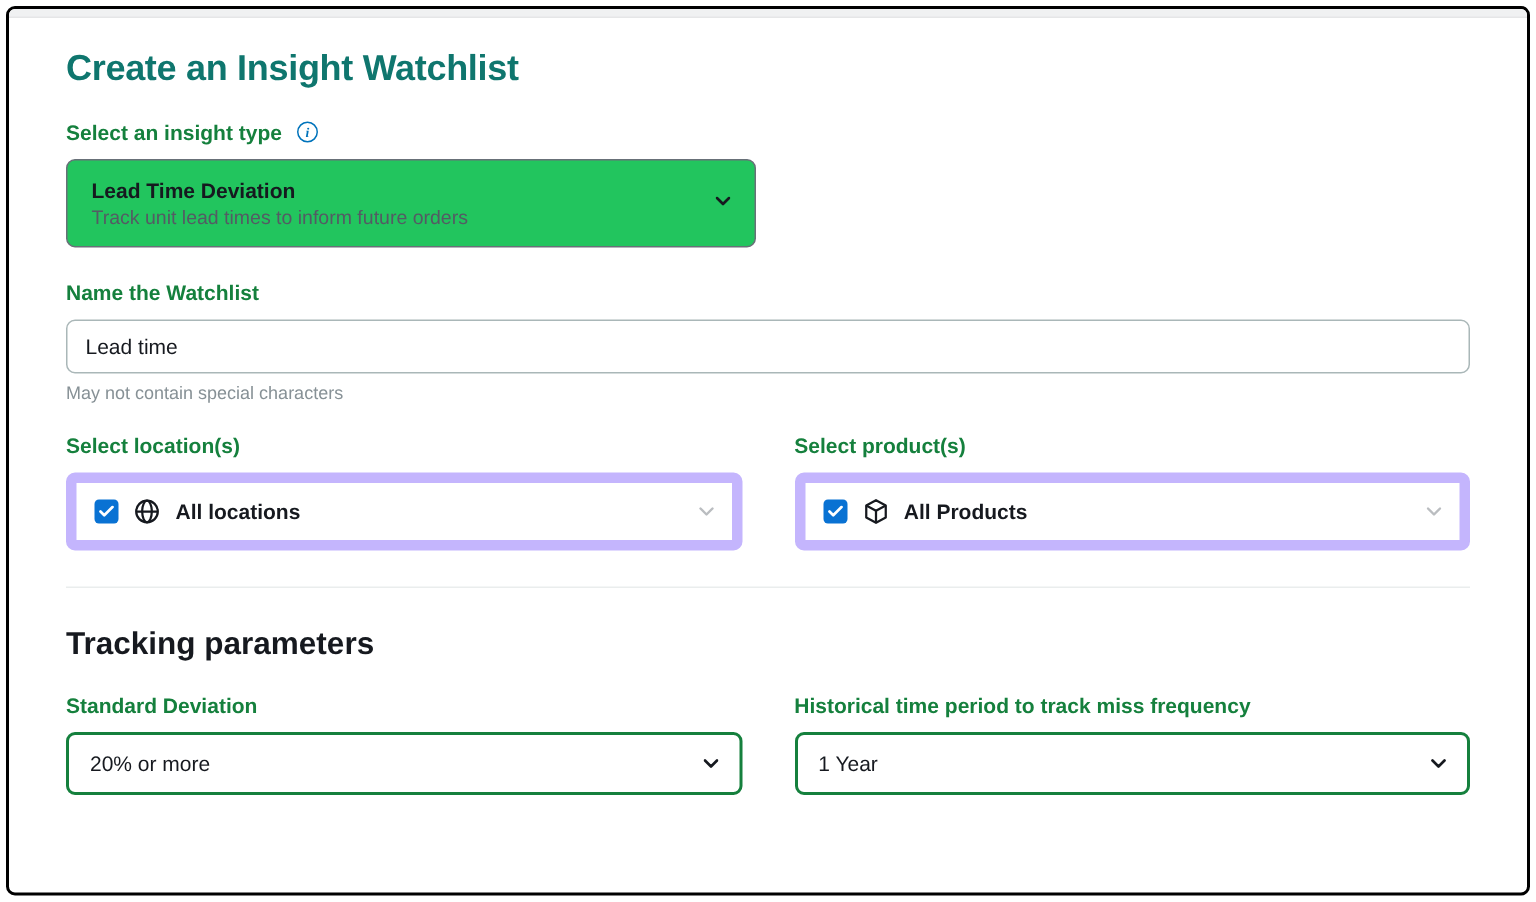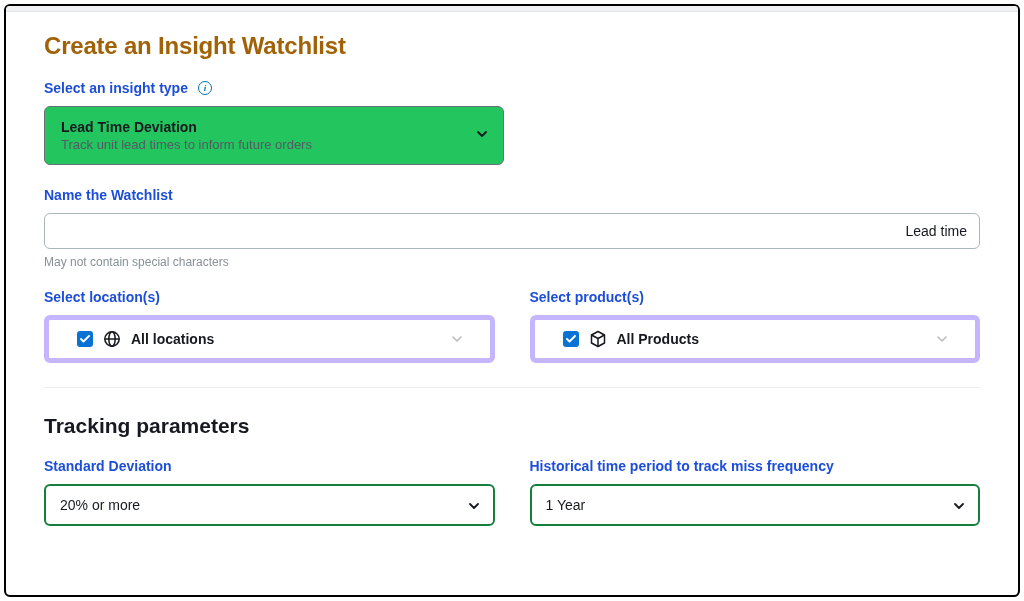--- a/index.html
+++ b/index.html
@@ -26,37 +26,37 @@
       height: 6px;
       background: #f0f1f2;
       border-bottom: 1px solid #e5e6e7;
     }
     .content {
       padding: 20px 38px 30px 38px;
     }
     h1.page-title {
       font-size: 24px;
       font-weight: 700;
-      color: #a16207;
+      color: #0f766e;
       margin-bottom: 20px;
       letter-spacing: -0.2px;
     }
     .field {
       margin-bottom: 18px;
     }
     .label-row {
       display: flex;
       align-items: center;
       gap: 10px;
       margin-bottom: 10px;
     }
     .field-label {
       font-size: 14px;
       font-weight: 700;
-      color: #1d4ed8;
+      color: #15803d;
     }
     .info-icon {
       width: 14px;
       height: 14px;
       border: 1.5px solid #0073bb;
       border-radius: 50%;
       display: inline-flex;
       align-items: center;
       justify-content: center;
       font-size: 9px;
@@ -99,40 +99,39 @@
       display: block;
     }
     .text-input {
       width: 100%;
       border: 1px solid #aab7b8;
       border-radius: 6px;
       padding: 9px 12px;
       font-size: 14px;
       color: #16191f;
       outline: none;
-      text-align: right;
     }
     .helper-text {
       font-size: 12px;
       color: #879196;
       margin-top: 6px;
     }
     .two-col {
       display: flex;
       gap: 35px;
       margin-bottom: 24px;
       justify-content: space-between;
     }
     .col {
       flex: 1;
     }
     .select-box {
-      border: 5px solid #c4b5fd;
-      border-radius: 6px;
-      padding: 10px 28px;
+      border: 7px solid #c4b5fd;
+      border-radius: 6px;
+      padding: 10px 12px;
       display: flex;
       align-items: center;
       justify-content: space-between;
       cursor: pointer;
       background: #fff;
     }
     .select-left {
       display: flex;
       align-items: center;
       gap: 10px;

